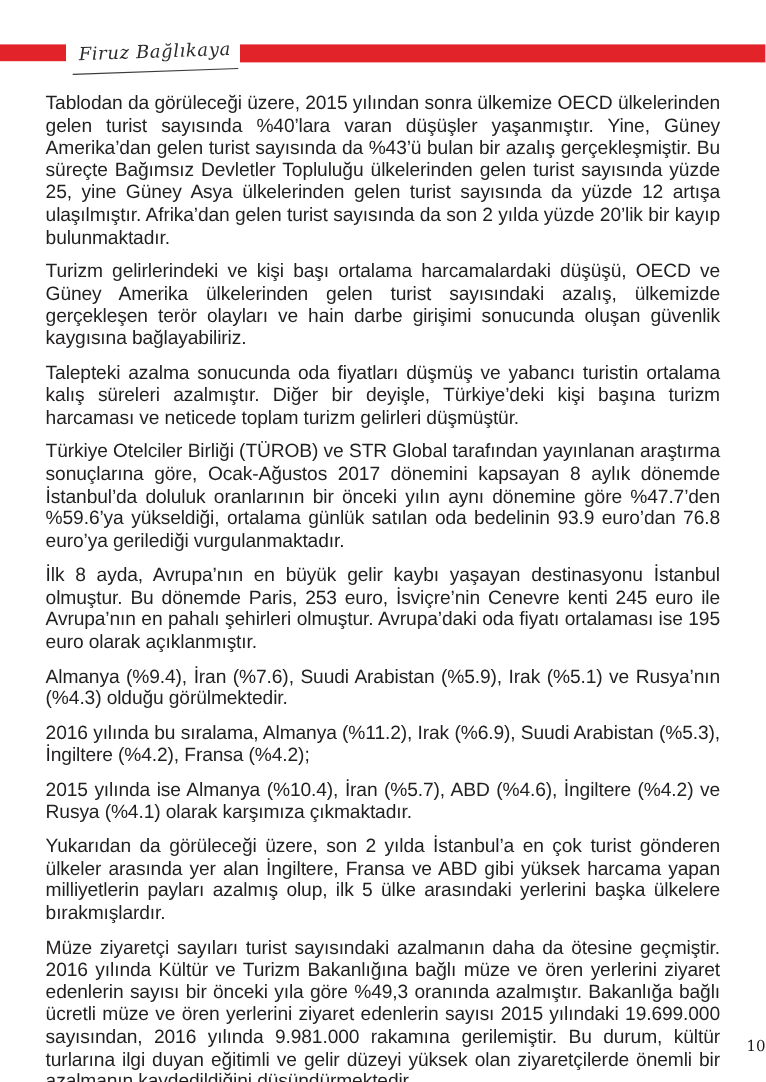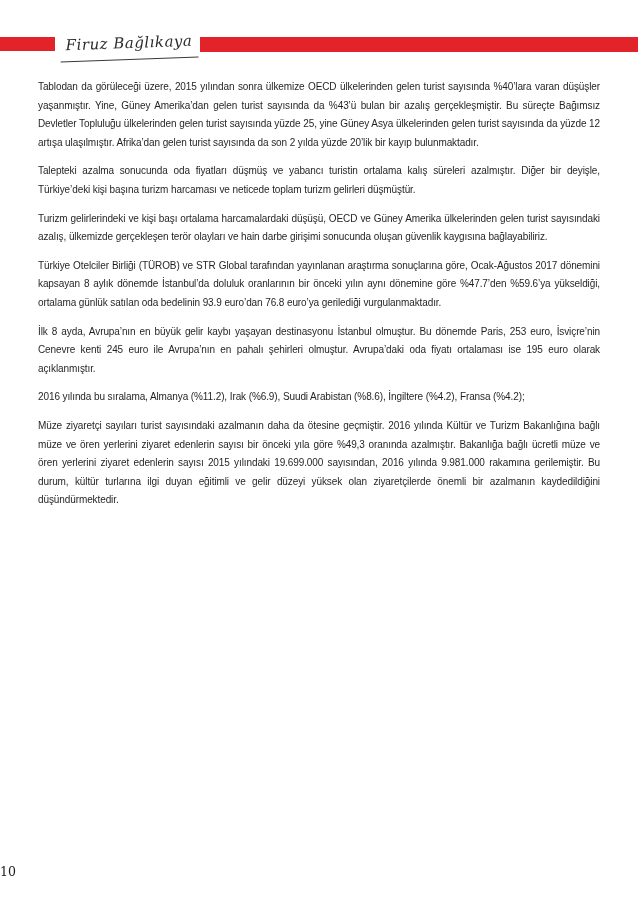--- a/index.html
+++ b/index.html
@@ -46,50 +46,53 @@
   }
   
   .doc-body {
     position: absolute;
     left: 38px;
     top: 78px;
     width: 562px;
   }
   .doc-body p {
     margin: 0 0 10px 0;
-    font-size: 10px;
+    font-size: 16px;
     line-height: 18.6px;
     text-align: justify;
     letter-spacing: -0.1px;
   }
   
   .page-number {
     position: absolute;
     left: 0; top: 864px;
     width: 100%;
-    text-align: left;
+    text-align: right;
     font-family: "DejaVu Serif", serif;
     font-size: 12.5px;
     color: #1c1c1c;
   }
 </style>
 </head>
 <body>
 
 <header>
   <div class="hdr-bar hdr-bar-left" style="background-color: rgb(226, 36, 42);"></div>
   <div class="signature">Firuz Bağlıkaya</div>
   <div class="hdr-bar hdr-bar-right" style="background-color: rgb(226, 36, 42);"></div>
 </header>
 
 <main class="doc-body">
   <p>Tablodan da görüleceği üzere, 2015 yılından sonra ülkemize OECD ülkelerinden gelen turist sayısında %40’lara varan düşüşler yaşanmıştır. Yine, Güney Amerika’dan gelen turist sayısında da %43’ü bulan bir azalış gerçekleşmiştir. Bu süreçte Bağımsız Devletler Topluluğu ülkelerinden gelen turist sayısında yüzde 25, yine Güney Asya ülkelerinden gelen turist sayısında da yüzde 12 artışa ulaşılmıştır. Afrika’dan gelen turist sayısında da son 2 yılda yüzde 20’lik bir kayıp bulunmaktadır.</p>
+  <p>Turizm gelirlerindeki ve kişi başı ortalama harcamalardaki düşüşü, OECD ve Güney Amerika ülkelerinden gelen turist sayısındaki azalış, ülkemizde gerçekleşen terör olayları ve hain darbe girişimi sonucunda oluşan güvenlik kaygısına bağlayabiliriz.</p>
   <p>Talepteki azalma sonucunda oda fiyatları düşmüş ve yabancı turistin ortalama kalış süreleri azalmıştır. Diğer bir deyişle, Türkiye’deki kişi başına turizm harcaması ve neticede toplam turizm gelirleri düşmüştür.</p>
-  <p>Turizm gelirlerindeki ve kişi başı ortalama harcamalardaki düşüşü, OECD ve Güney Amerika ülkelerinden gelen turist sayısındaki azalış, ülkemizde gerçekleşen terör olayları ve hain darbe girişimi sonucunda oluşan güvenlik kaygısına bağlayabiliriz.</p>
   <p>Türkiye Otelciler Birliği (TÜROB) ve STR Global tarafından yayınlanan araştırma sonuçlarına göre, Ocak-Ağustos 2017 dönemini kapsayan 8 aylık dönemde İstanbul’da doluluk oranlarının bir önceki yılın aynı dönemine göre %47.7’den %59.6’ya yükseldiği, ortalama günlük satılan oda bedelinin 93.9 euro’dan 76.8 euro’ya gerilediği vurgulanmaktadır.</p>
   <p>İlk 8 ayda, Avrupa’nın en büyük gelir kaybı yaşayan destinasyonu İstanbul olmuştur. Bu dönemde Paris, 253 euro, İsviçre’nin Cenevre kenti 245 euro ile Avrupa’nın en pahalı şehirleri olmuştur. Avrupa’daki oda fiyatı ortalaması ise 195 euro olarak açıklanmıştır.</p>
-  <p>2016 yılında bu sıralama, Almanya (%11.2), Irak (%6.9), Suudi Arabistan (%8.6), İngiltere (%4.2), Fransa (%4.2);</p>
+  <p>Almanya (%9.4), İran (%7.6), Suudi Arabistan (%5.9), Irak (%5.1) ve Rusya’nın (%4.3) olduğu görülmektedir.</p>
+  <p>2016 yılında bu sıralama, Almanya (%11.2), Irak (%6.9), Suudi Arabistan (%5.3), İngiltere (%4.2), Fransa (%4.2);</p>
+  <p>2015 yılında ise Almanya (%10.4), İran (%5.7), ABD (%4.6), İngiltere (%4.2) ve Rusya (%4.1) olarak karşımıza çıkmaktadır.</p>
+  <p>Yukarıdan da görüleceği üzere, son 2 yılda İstanbul’a en çok turist gönderen ülkeler arasında yer alan İngiltere, Fransa ve ABD gibi yüksek harcama yapan milliyetlerin payları azalmış olup, ilk 5 ülke arasındaki yerlerini başka ülkelere bırakmışlardır.</p>
   <p>Müze ziyaretçi sayıları turist sayısındaki azalmanın daha da ötesine geçmiştir. 2016 yılında Kültür ve Turizm Bakanlığına bağlı müze ve ören yerlerini ziyaret edenlerin sayısı bir önceki yıla göre %49,3 oranında azalmıştır. Bakanlığa bağlı ücretli müze ve ören yerlerini ziyaret edenlerin sayısı 2015 yılındaki 19.699.000 sayısından, 2016 yılında 9.981.000 rakamına gerilemiştir. Bu durum, kültür turlarına ilgi duyan eğitimli ve gelir düzeyi yüksek olan ziyaretçilerde önemli bir azalmanın kaydedildiğini düşündürmektedir.</p>
 </main>
 
 <footer>
   <div class="page-number">10</div>
 </footer>
 
 </body></html>

